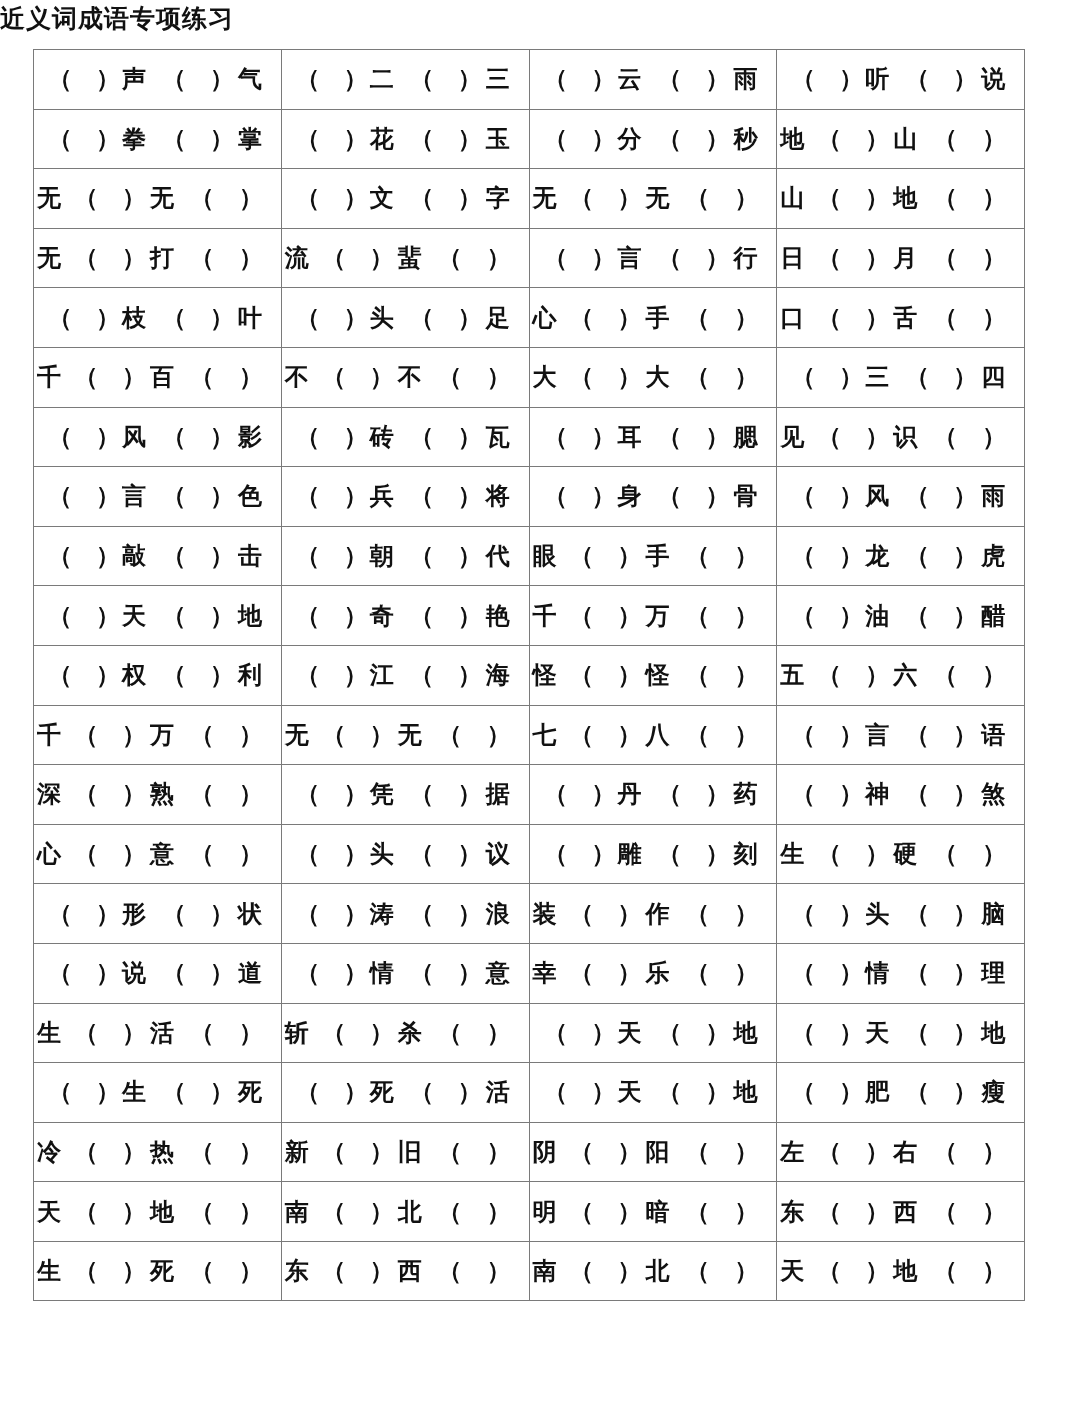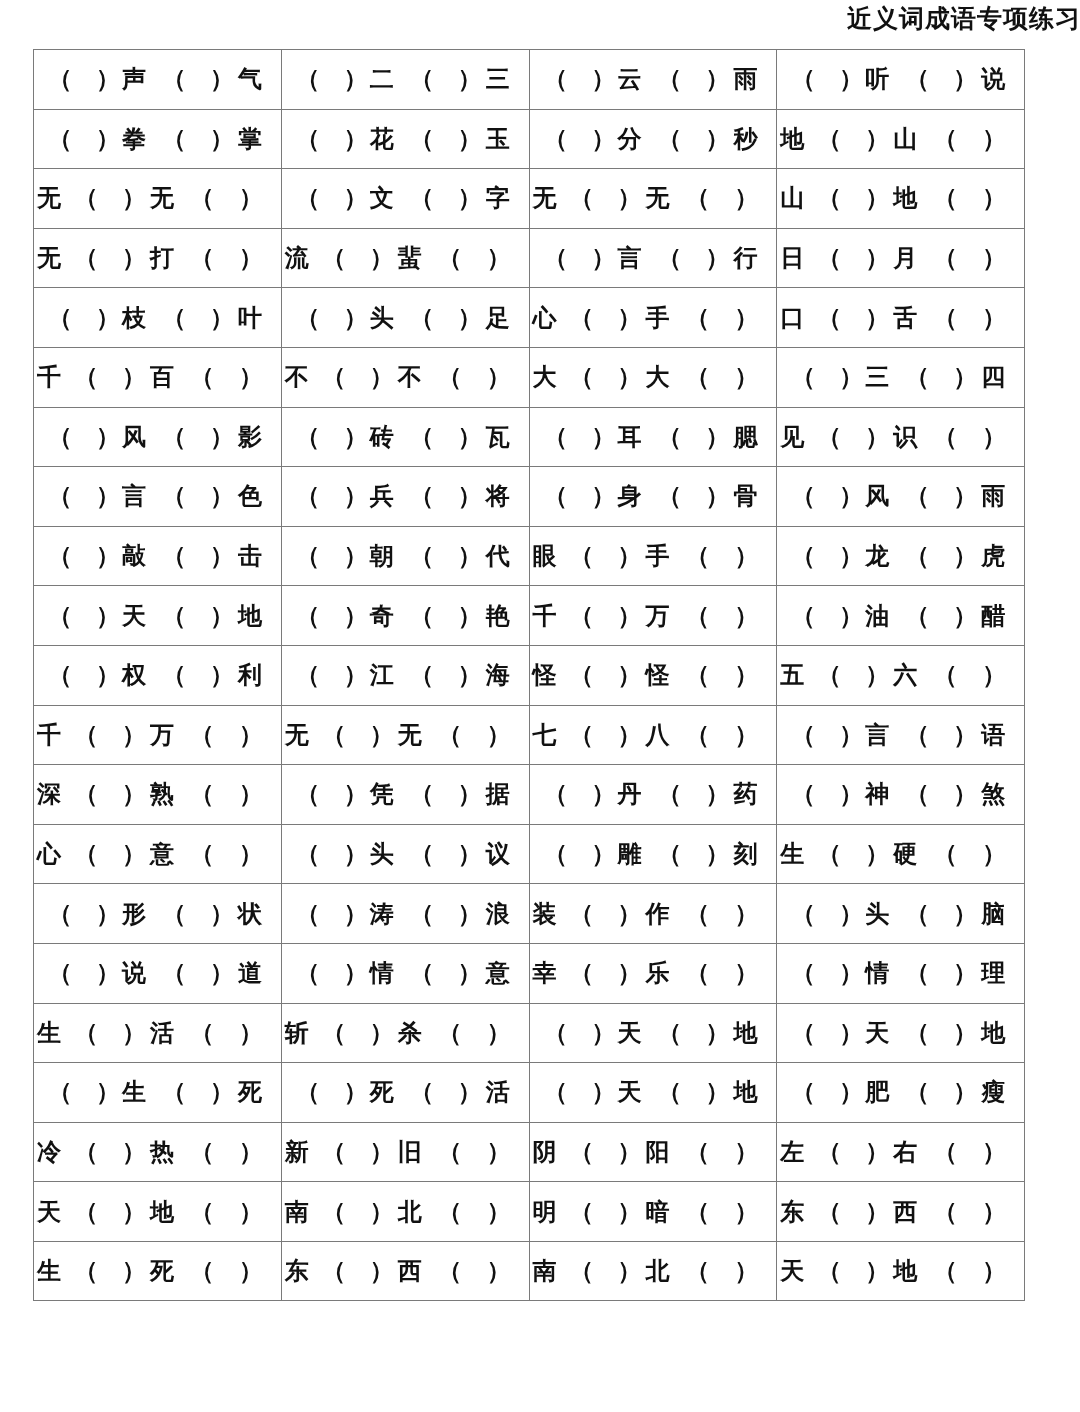--- a/index.html
+++ b/index.html
@@ -1,19 +1,19 @@
 <!DOCTYPE html>
 <html><head>
 <meta charset="utf-8">
 <style>
   html, body { margin: 0; padding: 0; background: #ffffff; }
   body { width: 1080px; height: 1412px; position: relative; overflow: hidden;
          font-family: "DejaVu Serif", "Liberation Serif", serif; color: #111; }
-  .title { position: absolute; top: 2px; left: 0; width: 1070px; text-align: right;
-           font-size: 25px; font-weight: bold; letter-spacing: 1px; line-height: 34px; padding-left: 11px; }
+  .title { position: absolute; top: 2px; left: 0; width: 1070px; text-align: left;
+           font-size: 25px; font-weight: bold; letter-spacing: 1px; line-height: 34px; }
   .grid { position: absolute; left: 33px; top: 49px; width: 987px; height: 1231px;
           border-collapse: collapse; table-layout: fixed; }
   .grid td { border: 1.5px solid #7a7a7a; padding: 0; height: 58.6px; width: 246.75px;
              position: relative; }
   .cell { position: absolute; left: 0; top: 0; right: 0; bottom: 0; }
   .tok { position: absolute; top: 50%; transform: translateY(-50%); font-size: 24px;
          font-weight: bold; line-height: 26px; }
   
   .a .t0 { left: 14px; } .a .t1 { left: 62px; } .a .t2 { left: 88px; }
   .a .t3 { left: 128px; } .a .t4 { left: 176px; } .a .t5 { left: 204px; }

